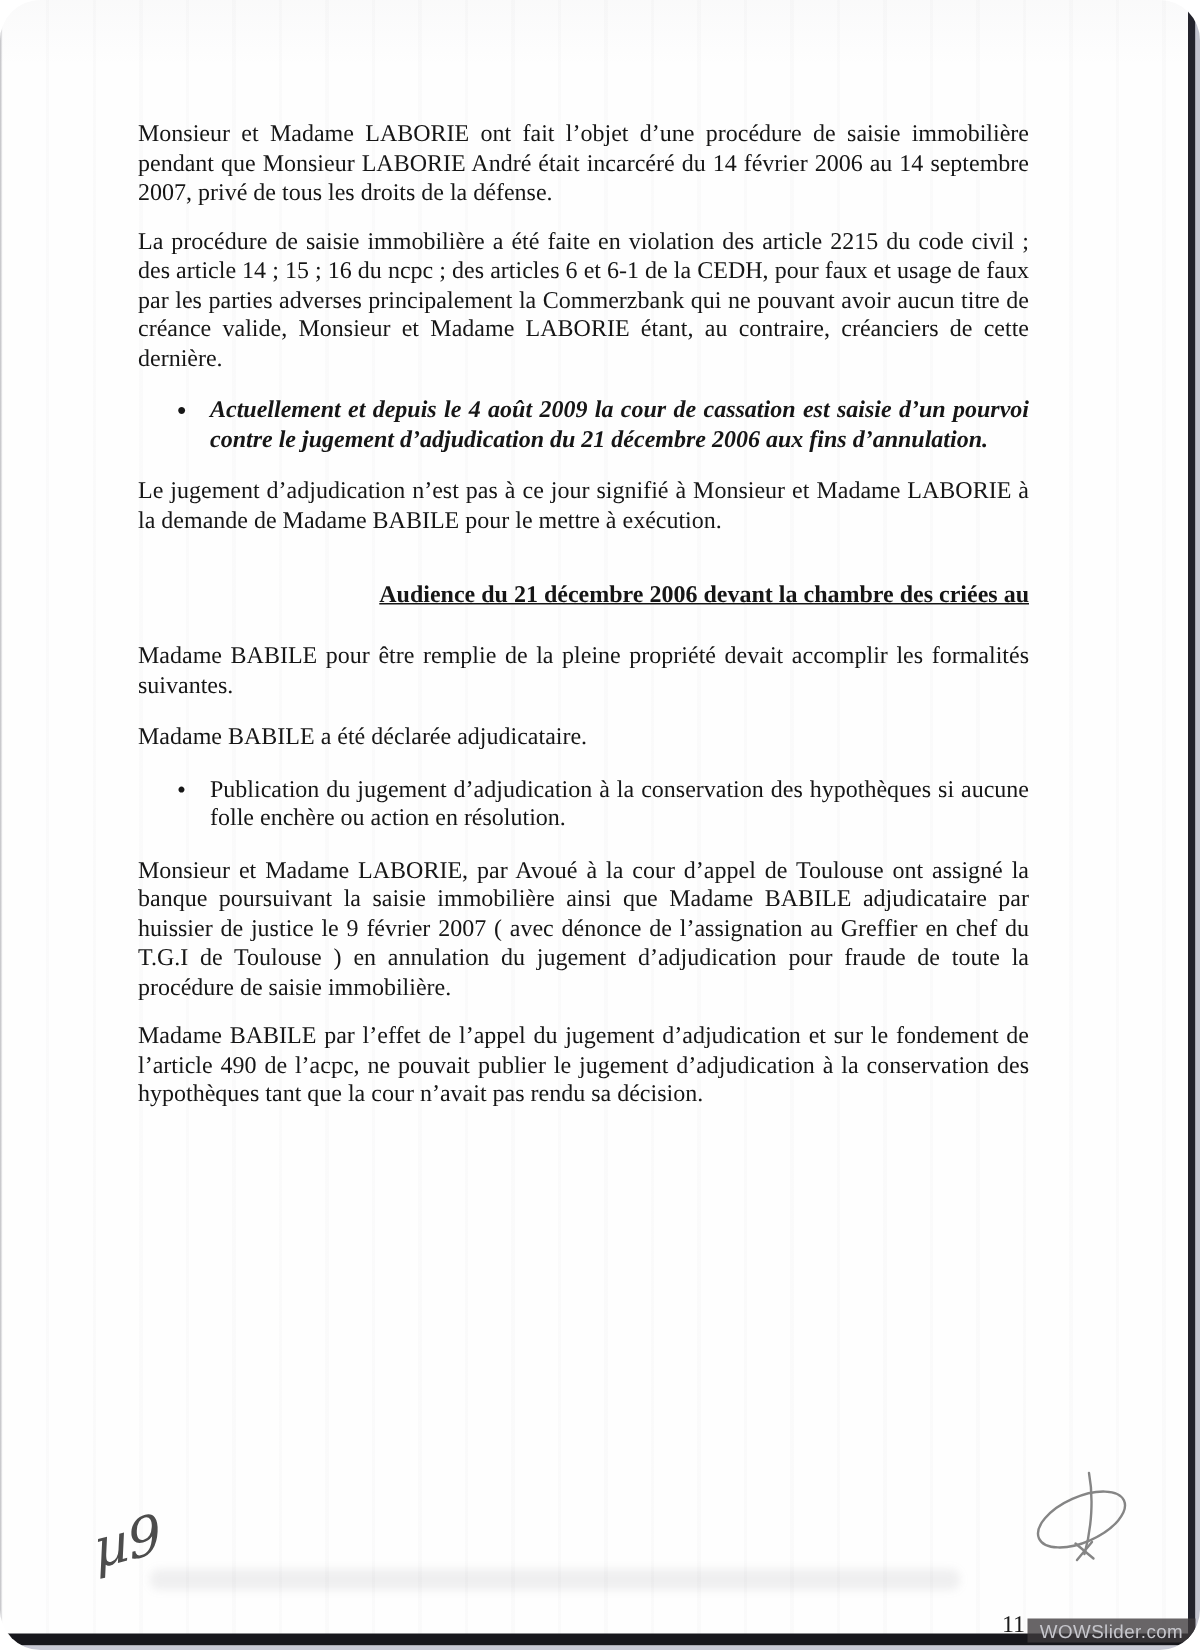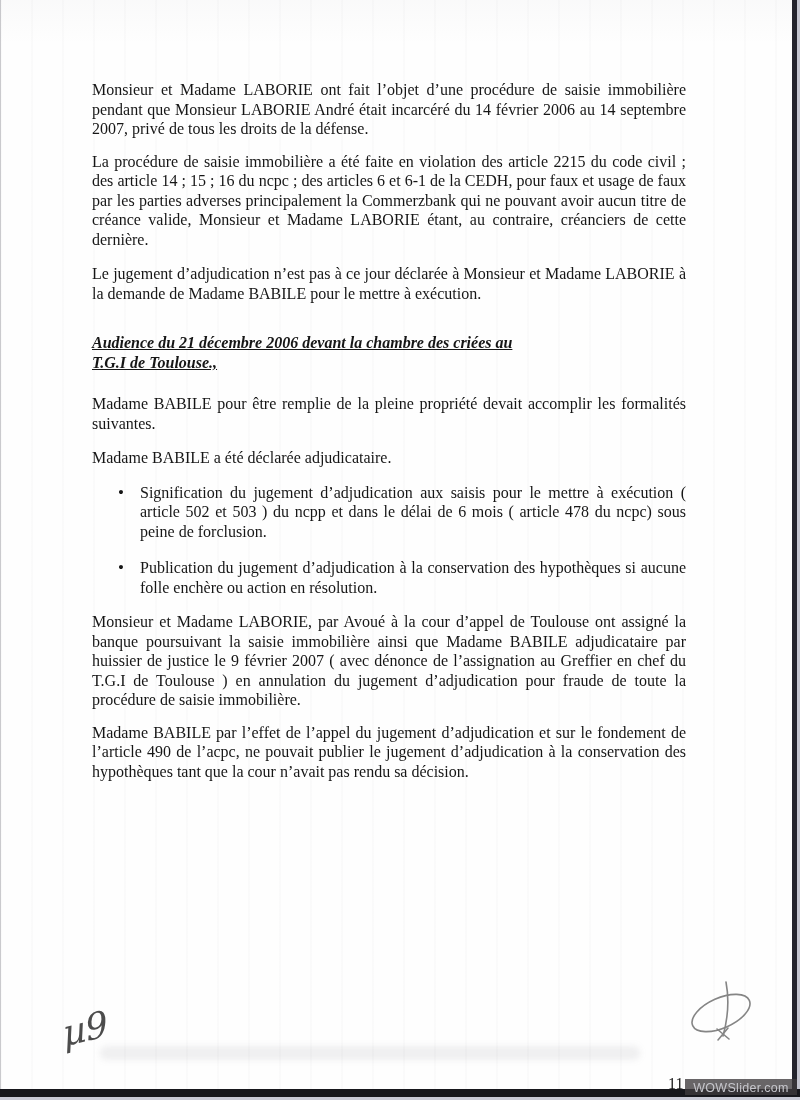--- a/index.html
+++ b/index.html
@@ -4,20 +4,21 @@
 <style>
   html, body { margin: 0; padding: 0; background: #ffffff; }
 
   .stage {
     position: relative;
     width: 800px;
     height: 1100px;
     background: #fefefe;
     overflow: hidden;
     font-family: "Liberation Serif", serif;
+    border-radius: 27px;
   }
 
   
   .scan-texture {
     position: absolute;
     inset: 0;
     background:
       repeating-linear-gradient(90deg,
         rgba(90,90,100,0.025) 0px, rgba(90,90,100,0.025) 2px,
         transparent 2px, transparent 31px),
@@ -61,23 +62,22 @@
   .bullets li::before {
     content: "\2022";
     position: absolute;
     left: 0; top: 0;
     font-size: 17px;
   }
   .bullet-emph { font-weight: bold; font-style: italic; }
 
   .heading {
     margin: 30px 0 21px 0;
-    text-align: left;
+    text-align: right;
     font-weight: bold;
-    font-style: italic;
   }
   .heading .hline {
     display: block;
     text-decoration: underline;
     line-height: 20px;
   }
 
   .handwritten-note {
     position: absolute;
     left: 62px; top: 1008px;
@@ -156,34 +156,35 @@
 
   <div class="scan-texture"></div>
   <div class="scan-smudge"></div>
 
   <div class="doc">
 
     <p class="tight">Monsieur et Madame LABORIE ont fait l’objet d’une procédure de saisie immobilière pendant que Monsieur LABORIE André était incarcéré du 14 février 2006 au 14 septembre 2007, privé de tous les droits de la défense.</p>
 
     <p>La procédure de saisie immobilière a été faite en violation des article 2215 du code civil ; des article 14 ; 15 ; 16 du ncpc ; des articles 6 et 6-1 de la CEDH, pour faux et usage de faux par les parties adverses principalement la Commerzbank qui ne pouvant avoir aucun titre de créance valide, Monsieur et Madame LABORIE étant, au contraire, créanciers de cette dernière.</p>
 
-
-    <p>Le jugement d’adjudication n’est pas à ce jour déclarée à Monsieur et Madame LABORIE  à la demande de Madame BABILE pour le mettre à exécution.</p>
+    <ul class="bullets">
+      <li class="bullet-emph">Actuellement et depuis le 4 août 2009 la cour de cassation est saisie d’un pourvoi contre le jugement d’adjudication du 21 décembre 2006 aux fins d’annulation.</li>
+    </ul>
+
+    <p>Le jugement d’adjudication n’est pas à ce jour signifié à Monsieur et Madame LABORIE  à la demande de Madame BABILE pour le mettre à exécution.</p>
 
     <div class="heading">
       <span class="hline">Audience du 21 décembre 2006 devant la chambre des criées au</span>
-      <span class="hline">T.G.I de Toulouse.,</span>
     </div>
 
     <p>Madame BABILE pour être remplie de la pleine propriété devait accomplir les formalités suivantes.</p>
 
     <p>Madame BABILE a été déclarée adjudicataire.</p>
 
     <ul class="bullets">
-      <li>Signification du jugement d’adjudication aux saisis pour le mettre à exécution ( article 502 et 503 ) du ncpp et dans le délai de 6 mois ( article 478 du ncpc) sous peine de forclusion.</li>
       <li>Publication du jugement d’adjudication à la conservation des hypothèques si aucune folle enchère ou action en résolution.</li>
     </ul>
 
     <p class="tight">Monsieur et Madame LABORIE, par Avoué à la cour d’appel de Toulouse ont assigné la banque poursuivant la saisie immobilière ainsi que Madame BABILE adjudicataire par huissier de justice le 9 février 2007 ( avec dénonce de l’assignation au Greffier en chef du T.G.I de Toulouse ) en annulation du jugement d’adjudication pour fraude de toute la procédure de saisie immobilière.</p>
 
 
     <p>Madame BABILE par l’effet de l’appel du jugement d’adjudication et sur le fondement de l’article 490 de l’acpc, ne pouvait publier le jugement d’adjudication à la conservation des hypothèques tant que la cour n’avait  pas rendu sa décision.</p>
 
   </div>
 

